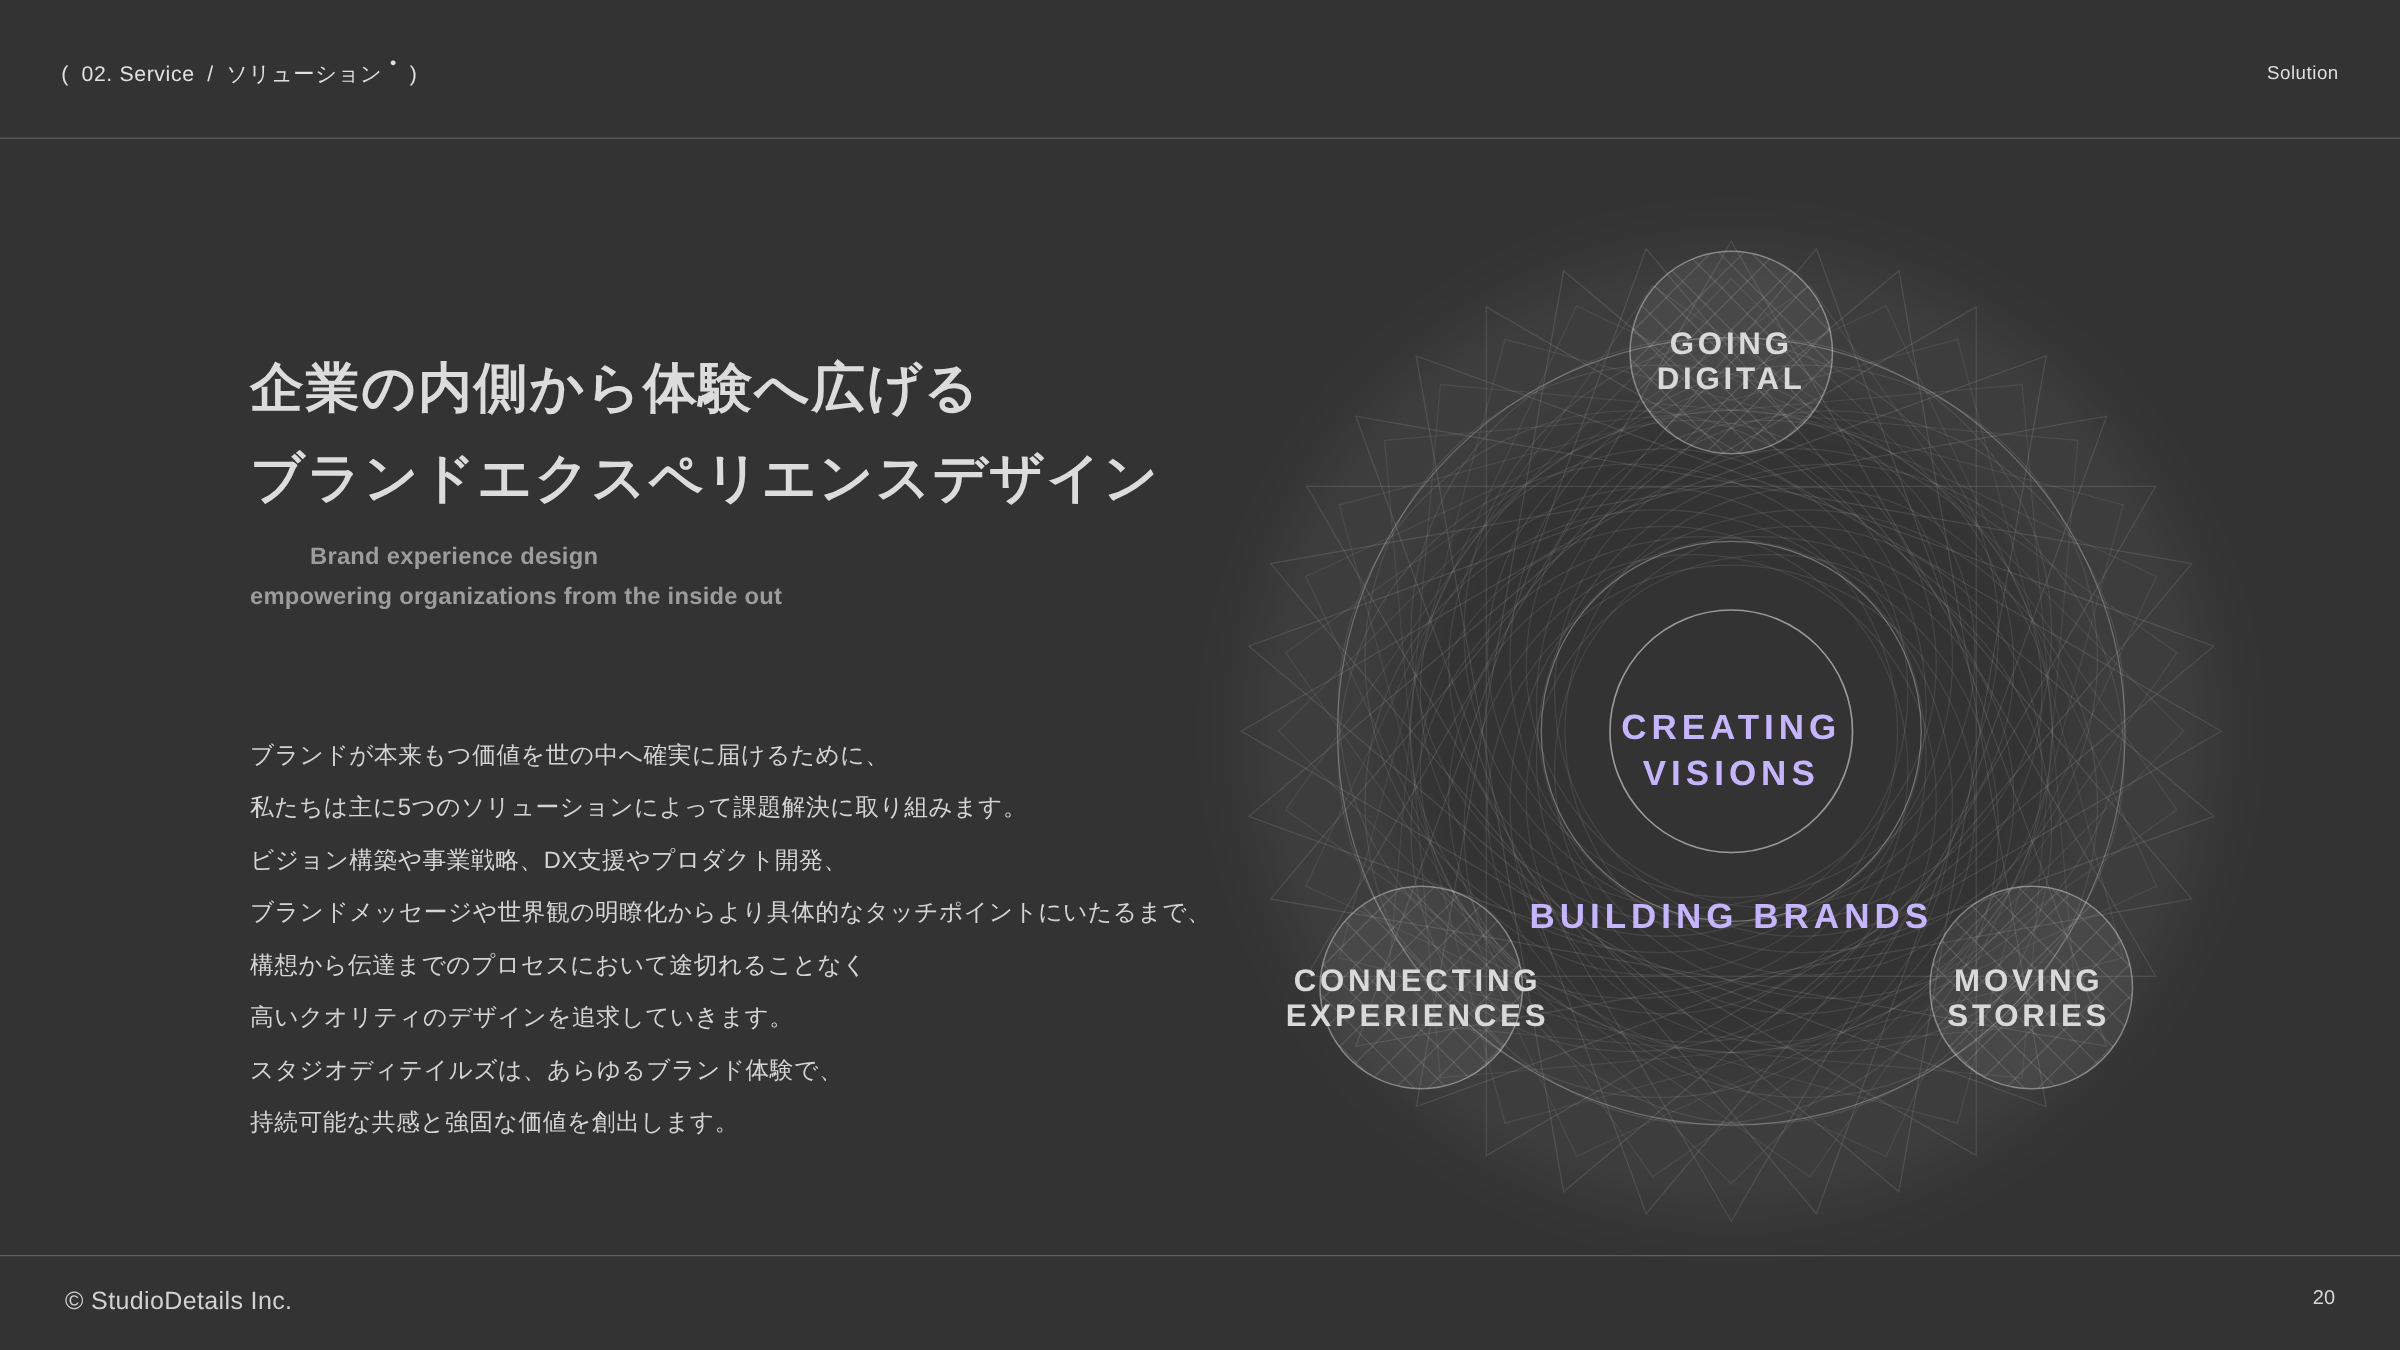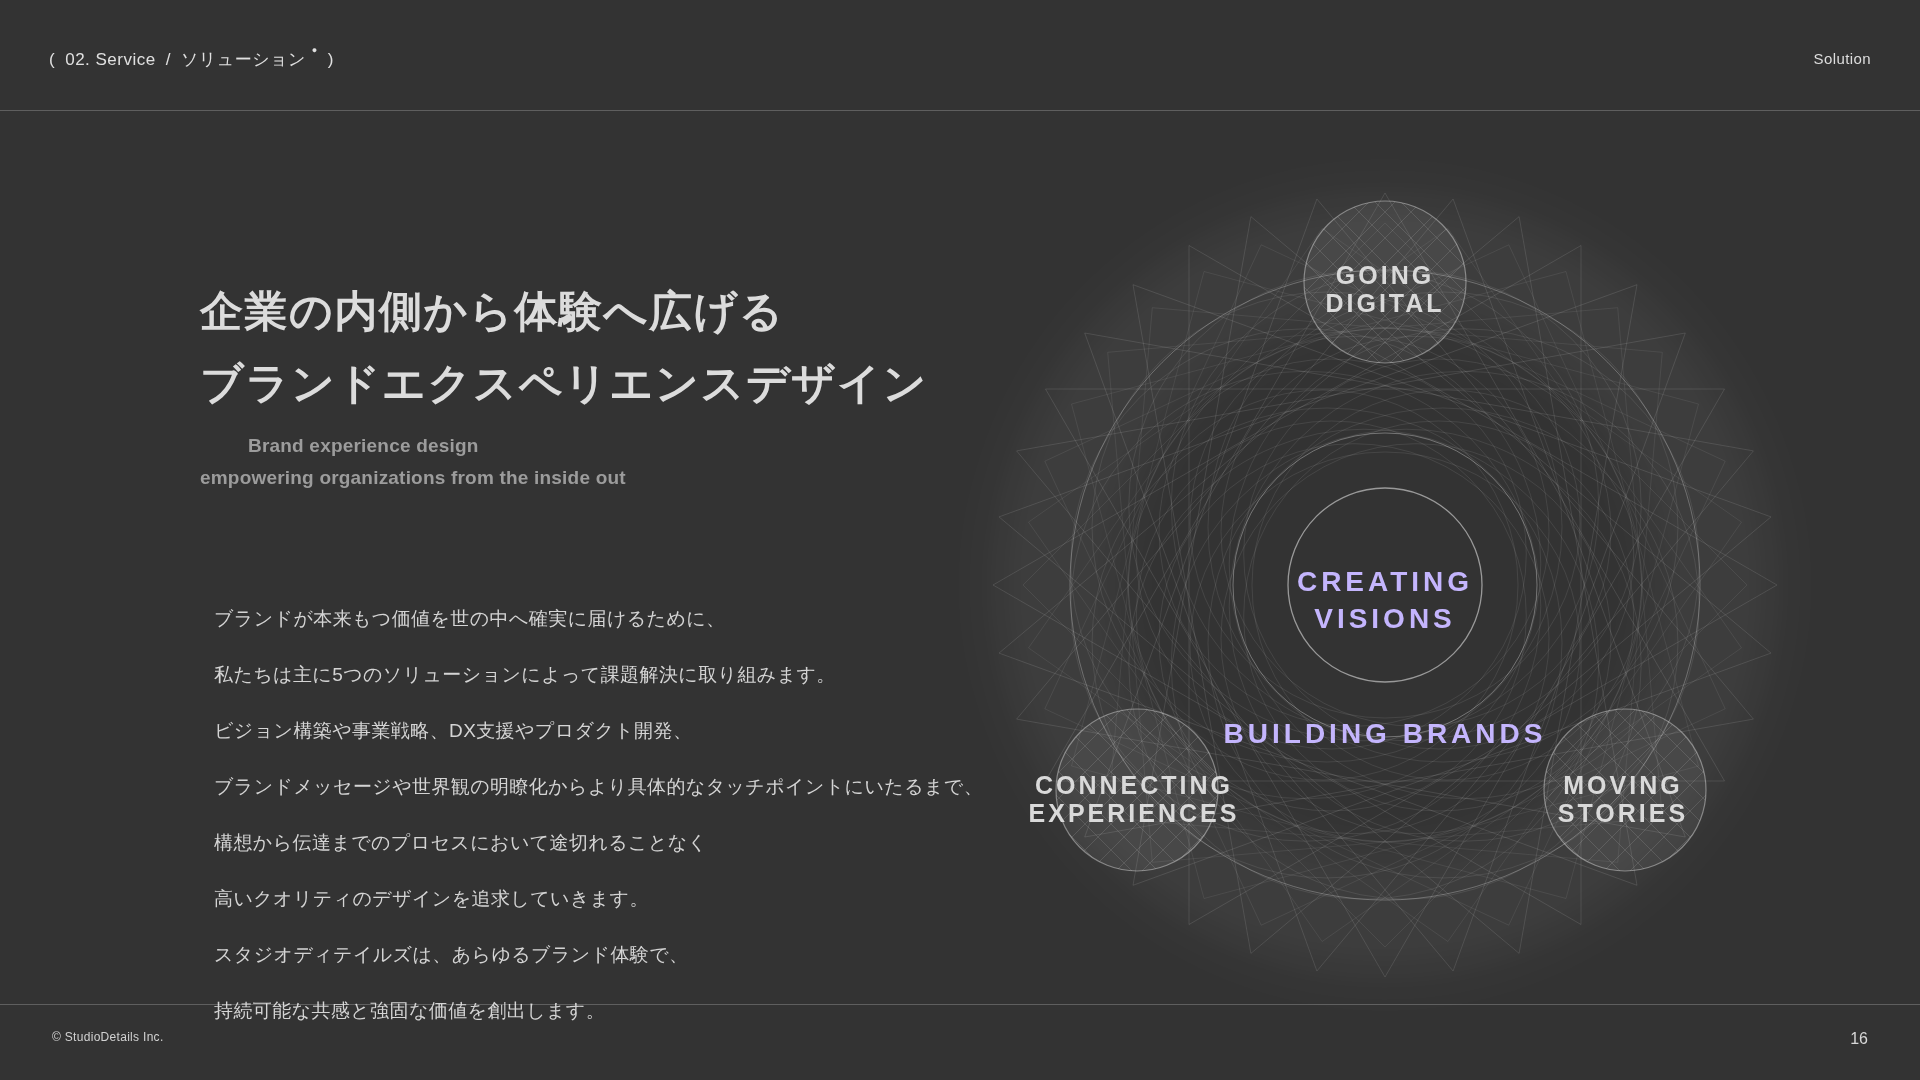--- a/index.html
+++ b/index.html
@@ -40,21 +40,21 @@
   .subtitle{
     position:absolute;left:200px;top:430px;
     font-size:19px;line-height:32px;font-weight:bold;
     letter-spacing:.2px;color:#9c9c9c;white-space:nowrap;
   }
   .body-text{
     position:absolute;left:200px;top:584px;
     font-size:19px;line-height:42px;font-weight:500;
     letter-spacing:.4px;color:#d4d4d4;
   }
-  .body-text p{margin:14px;white-space:nowrap;}
+  .body-text p{margin:0;white-space:nowrap;}
   
   .diagram{
     position:absolute;left:945px;top:145px;width:880px;height:880px;
   }
   .web{fill:none;stroke:rgba(255,255,255,0.11);stroke-width:1;}
   .web2{fill:none;stroke:rgba(255,255,255,0.075);stroke-width:1;}
   .ros{fill:none;stroke:rgba(255,255,255,0.09);stroke-width:1;}
   .halo{fill:none;stroke:rgba(255,255,255,0.05);stroke-width:120;}
   .orbit{fill:none;stroke:rgba(255,255,255,0.26);stroke-width:1;}
   .ring1{fill:none;stroke:rgba(255,255,255,0.5);stroke-width:1.3;}
@@ -64,21 +64,21 @@
   .node-label{
     position:absolute;transform:translate(-50%,-50%);
     text-align:center;white-space:nowrap;font-weight:600;
   }
   .node-label span{display:block;}
   .lbl-small{font-size:25px;line-height:28px;letter-spacing:3px;color:#d9d9d9;}
   .lbl-big{font-size:28px;line-height:37px;letter-spacing:4px;color:#c4b5fd;}
   
   .footer-copy{
     position:absolute;left:52px;top:1030px;
-    font-size:12px;letter-spacing:.3px;color:#d2d2d2;
+    font-size:20px;letter-spacing:.3px;color:#d2d2d2;
   }
   .footer-page{
     position:absolute;right:52px;top:1030px;
     font-size:16px;color:#d8d8d8;
   }
 </style>
 </head>
 <body>
 
 <div class="slide">
@@ -309,15 +309,15 @@
     <span>CONNECTING</span>
     <span>EXPERIENCES</span>
   </div>
   <div class="node-label lbl-small" style="left:1623px;top:799px;">
     <span>MOVING</span>
     <span>STORIES</span>
   </div>
 
   <div class="divider bottom"></div>
   <div class="footer-copy">© StudioDetails Inc.</div>
-  <div class="footer-page">16</div>
+  <div class="footer-page">20</div>
 
 </div>
 
 </body></html>

